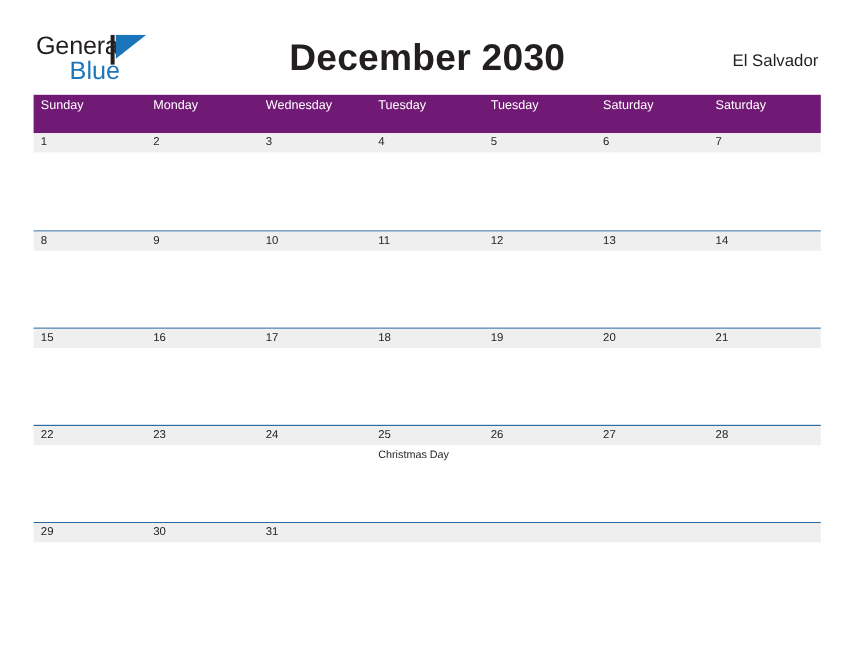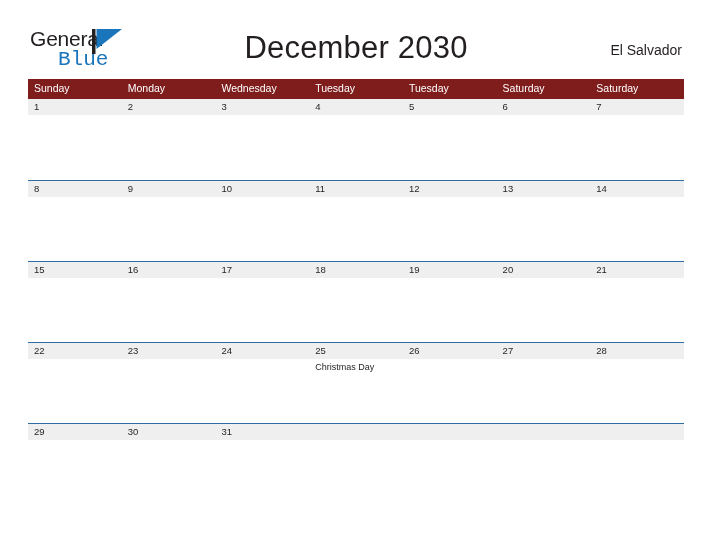--- a/index.html
+++ b/index.html
@@ -54,31 +54,30 @@
     width: 32px;
     height: 25px;
   }
   .logo-row2 {
     display: block;
     font-size: 21px;
     color: #1b75bb;
     margin-left: 28px;
     margin-top: -1px;
     height: 22px;
-    font-family: Liberation Mono, monospace;
   }
 
   .title {
     position: absolute;
     left: 0;
     right: 0;
     top: 30px;
     text-align: center;
     font-size: 31px;
-    font-weight: normal;
+    font-weight: bold;
     color: #231f20;
     letter-spacing: 0.2px;
   }
 
   .country {
     position: absolute;
     right: 30px;
     top: 42px;
     font-size: 14px;
     color: #231f20;
@@ -88,22 +87,22 @@
   .calendar {
     position: absolute;
     left: 28px;
     top: 79px;
     width: 656px;
   }
 
   .weekday-row {
     display: flex;
     width: 100%;
-    background: #7f1d1d;
-    height: 20px;
+    background: #701a75;
+    height: 32px;
   }
   .weekday {
     flex: 1 1 0;
     color: #ffffff;
     font-size: 10.5px;
     line-height: 18px;
     padding-left: 6px;
     box-sizing: border-box;
     white-space: nowrap;
     overflow: hidden;

